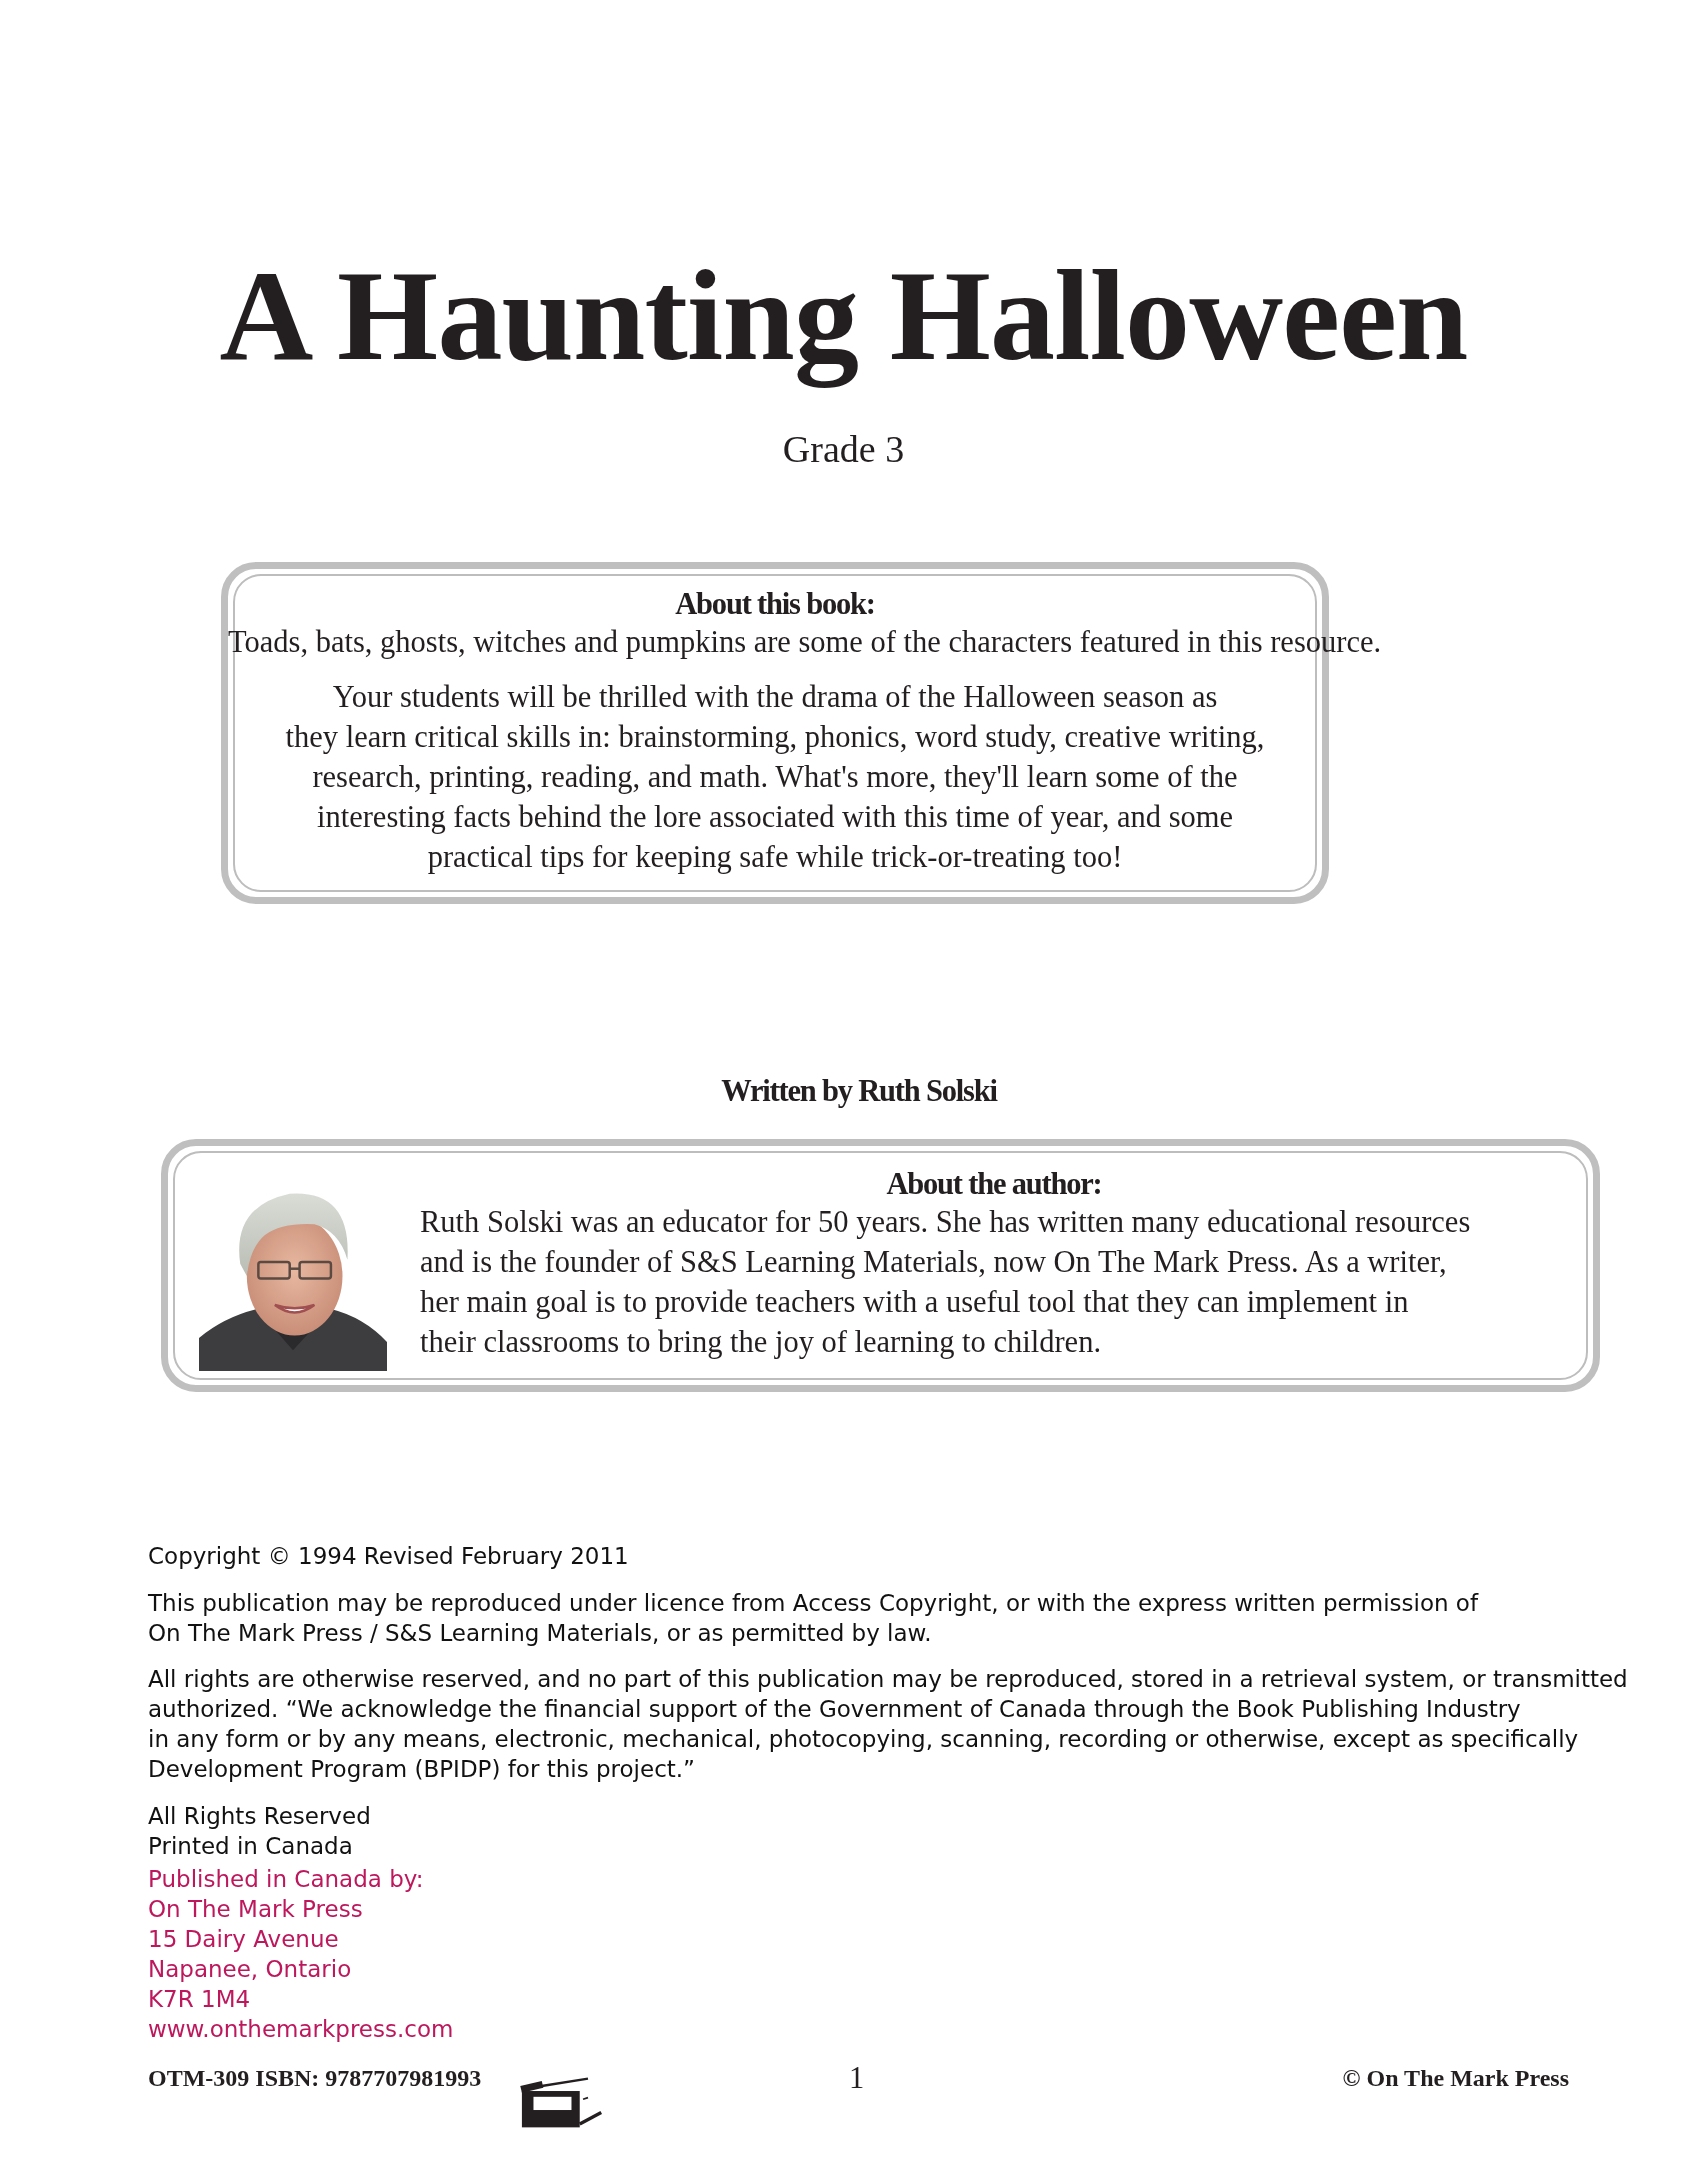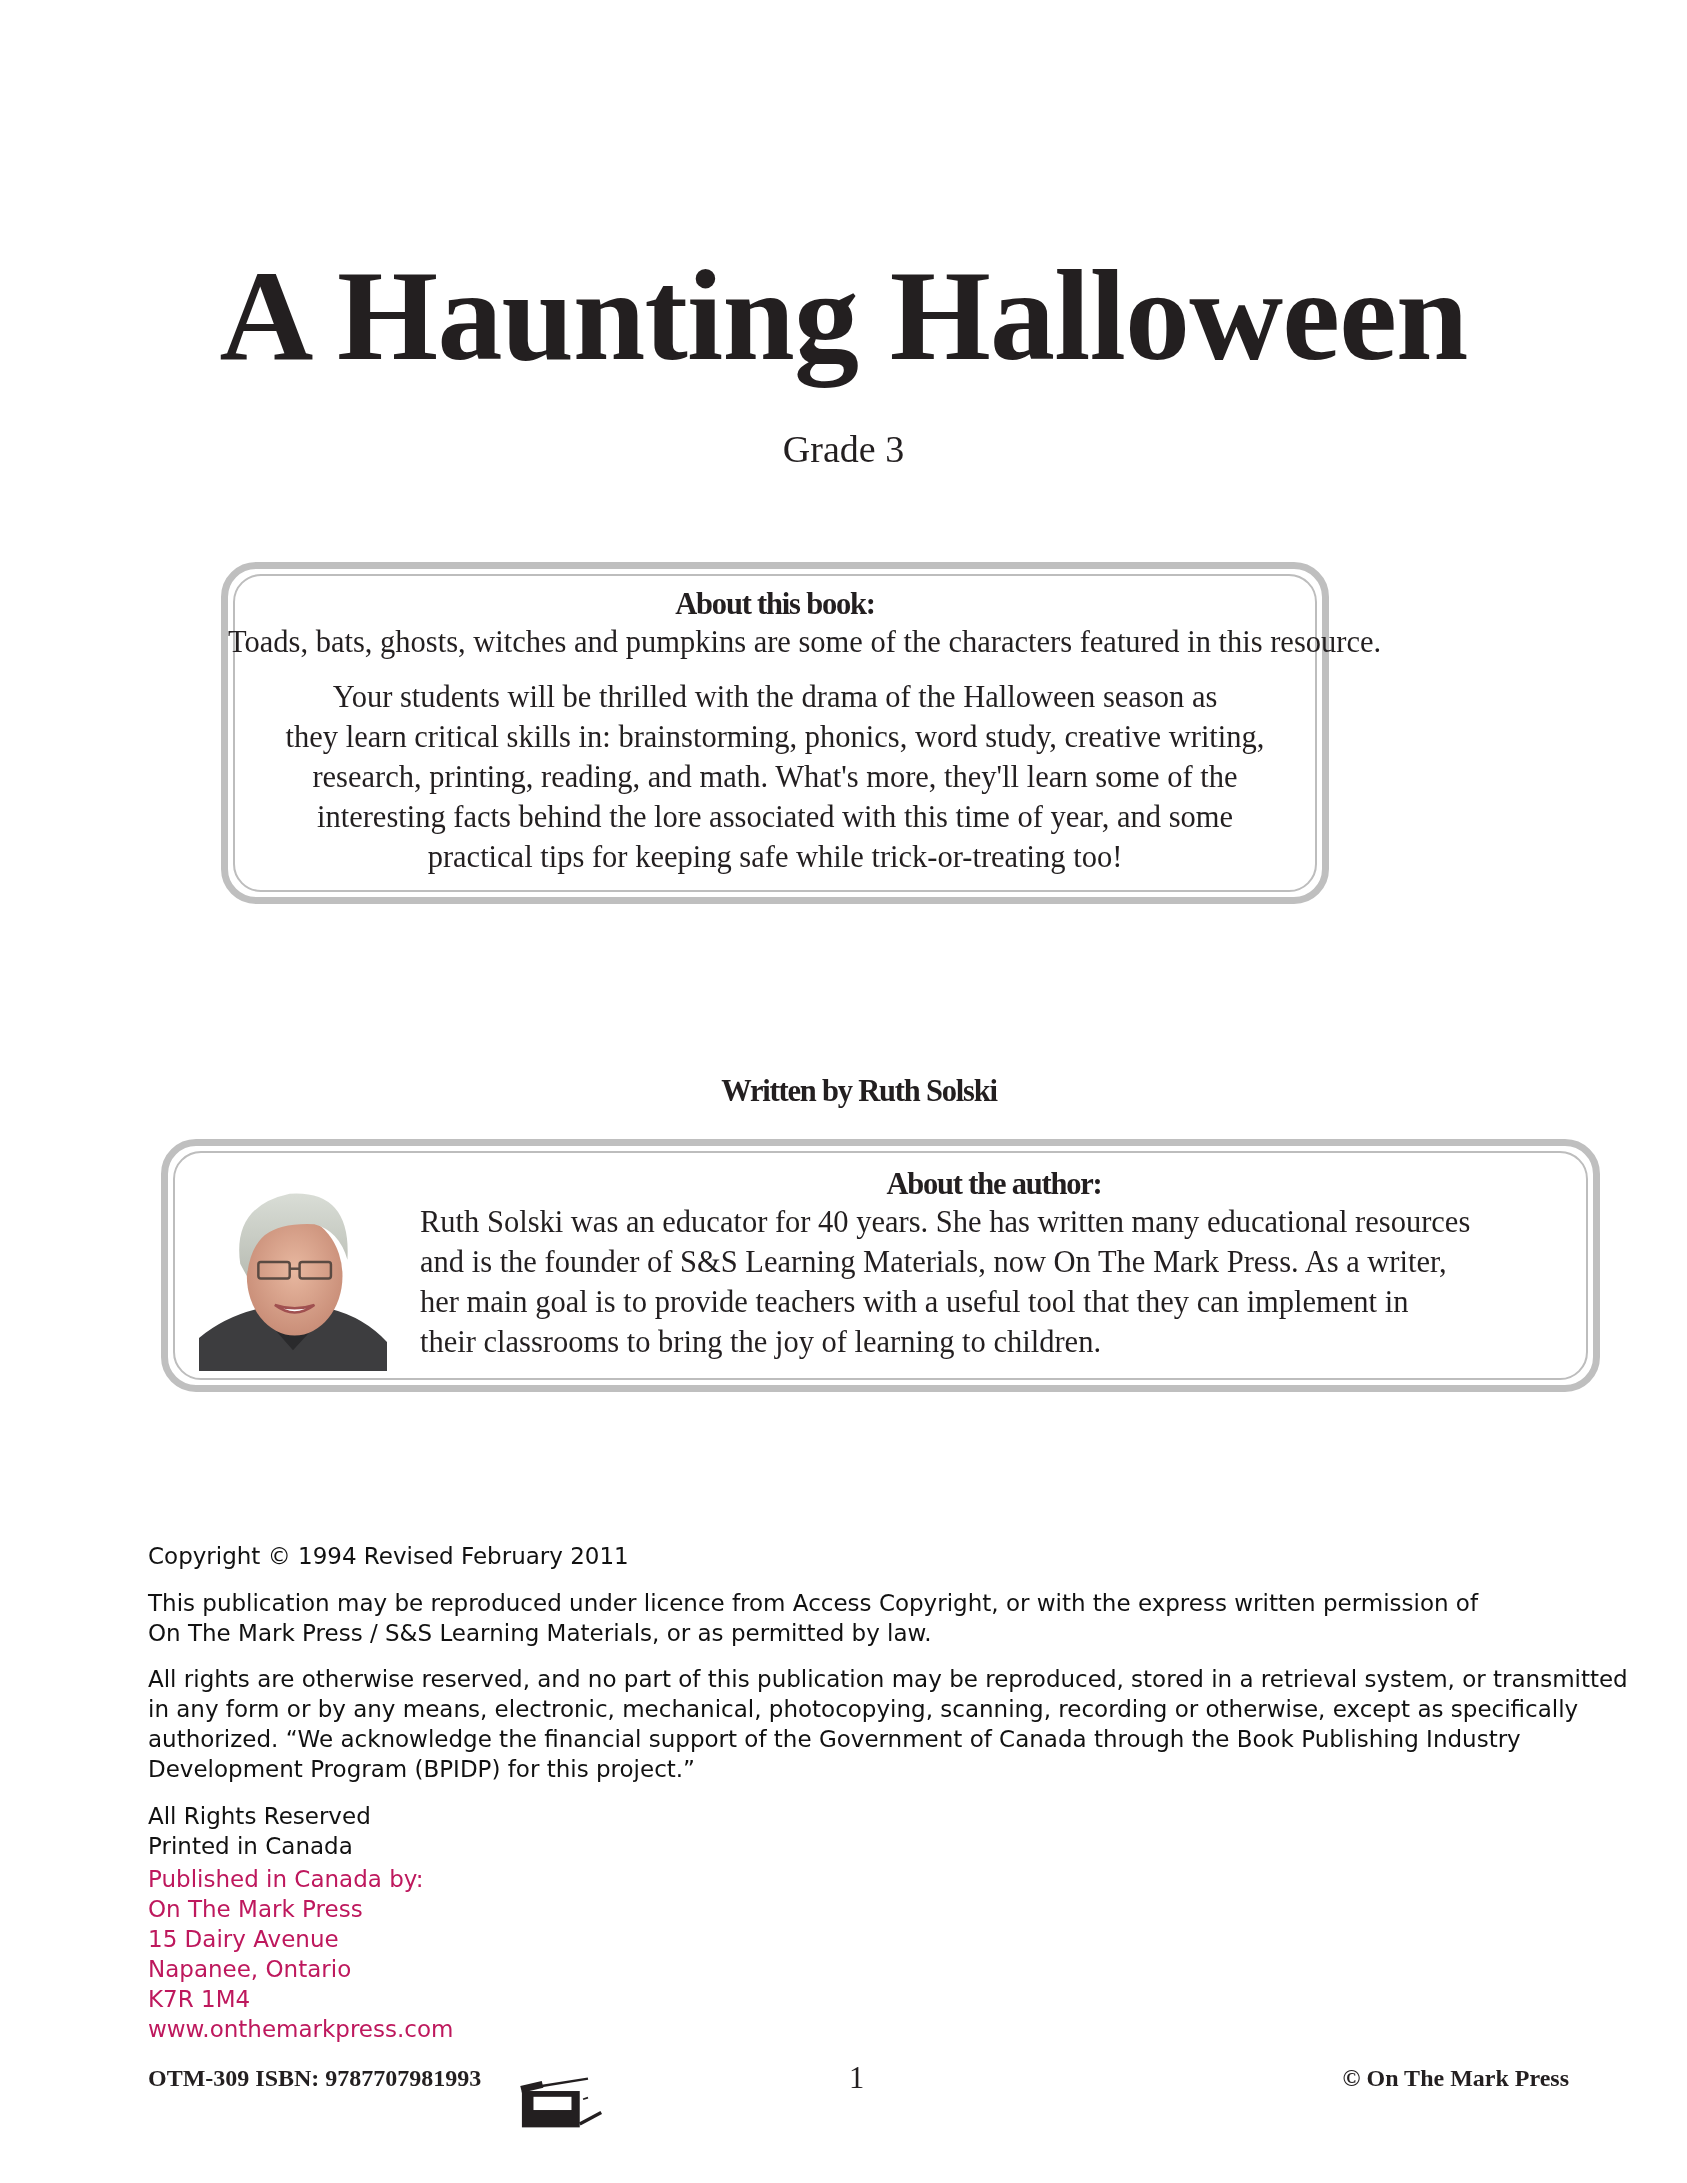--- a/index.html
+++ b/index.html
@@ -122,37 +122,37 @@
       <ellipse cx="116" cy="125" rx="58" ry="72" fill="url(#skin)"></ellipse>
       <path d="M50 110 Q40 40 110 25 Q185 20 180 105 Q170 70 140 62 Q100 60 80 75 Q62 90 58 125 Z" fill="url(#hair)"></path>
       <rect x="72" y="108" width="38" height="20" rx="3" fill="none" stroke="#5a4a42" stroke-width="3"></rect>
       <rect x="122" y="108" width="38" height="20" rx="3" fill="none" stroke="#5a4a42" stroke-width="3"></rect>
       <line x1="110" y1="116" x2="122" y2="116" stroke="#5a4a42" stroke-width="3"></line>
       <path d="M92 160 Q116 178 140 160 Q116 168 92 160 Z" fill="#ffffff" stroke="#a05050" stroke-width="3"></path>
     </svg>
   </div>
   <div class="author-content serif">
     <div class="box-heading">About the author:</div>
-    <span class="ln">Ruth Solski was an educator for 40 years. She has written many educational resources</span>
+    <span class="ln">Ruth Solski was an educator for 50 years. She has written many educational resources</span>
     <span class="ln">and is the founder of S&amp;S Learning Materials, now On The Mark Press. As a writer,</span>
     <span class="ln">her main goal is to provide teachers with a useful tool that they can implement in</span>
     <span class="ln">their classrooms to bring the joy of learning to children.</span>
   </div>
 </section>
 
 <section class="legal sans">
   <p>Copyright © 1994 Revised February 2011</p>
   <p>
     <span class="ln">This publication may be reproduced under licence from Access Copyright, or with the express written permission of</span>
     <span class="ln">On The Mark Press / S&amp;S Learning Materials, or as permitted by law.</span>
   </p>
   <p>
     <span class="ln">All rights are otherwise reserved, and no part of this publication may be reproduced, stored in a retrieval system, or transmitted</span>
+    <span class="ln">authorized. “We acknowledge the financial support of the Government of Canada through the Book Publishing Industry</span>
     <span class="ln">in any form or by any means, electronic, mechanical, photocopying, scanning, recording or otherwise, except as specifically</span>
-    <span class="ln">authorized. “We acknowledge the financial support of the Government of Canada through the Book Publishing Industry</span>
     <span class="ln">Development Program (BPIDP) for this project.”</span>
   </p>
   <p>
     <span class="ln">All Rights Reserved</span>
     <span class="ln">Printed in Canada</span>
   </p>
 </section>
 
 <section class="publisher sans">
   <span class="ln">Published in Canada by:</span>

